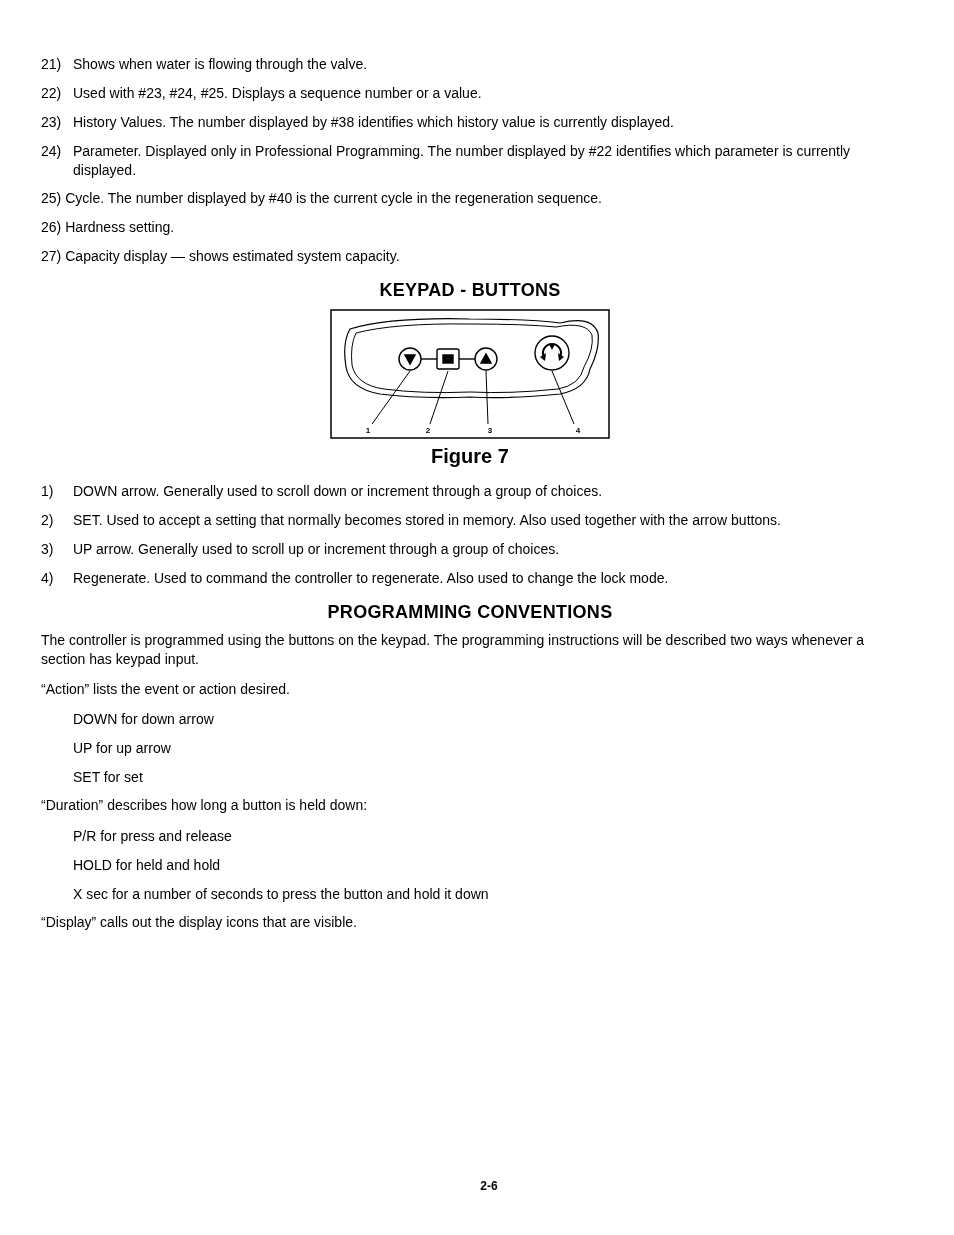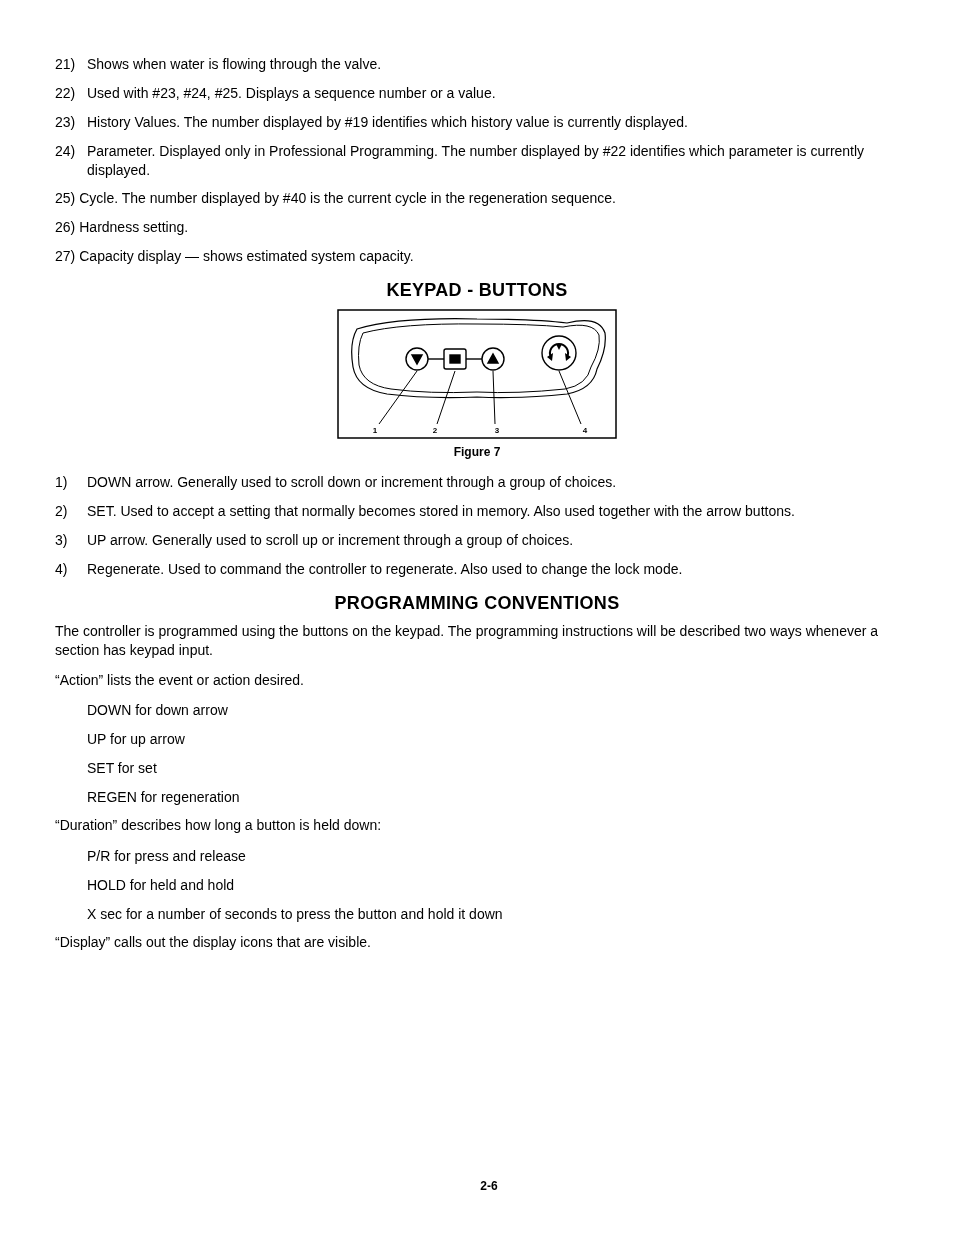--- a/index.html
+++ b/index.html
@@ -9,21 +9,22 @@
     margin: 0;
     padding: 0;
     font-family: Arial, Helvetica, sans-serif;
     font-size: 14px;
     color: #000;
     background: #fff;
     position: relative;
     box-sizing: border-box;
   }
   .page {
-    padding: 55px 55px 0 55px;
+    padding: 55px 55px 0 23px;
+    margin-left: 18px;
   }
   .num-line {
     display: flex;
     margin-bottom: 10px;
     line-height: 1.35;
   }
   .num-line .num {
     min-width: 32px;
   }
   .h2 {
@@ -37,21 +38,21 @@
   .fig-wrap {
     text-align: center;
     margin: 4px 0 6px 0;
   }
   svg.keypad {
     display: block;
     margin: 0 auto;
   }
   .fig-caption {
     font-weight: bold;
-    font-size: 12px;
+    font-size: 20px;
     margin-top: 6px;
     text-align: center;
   }
   .para {
     margin: 8px 0 10px 0;
     line-height: 1.4;
   }
   .indent {
     padding-left: 32px;
     margin: 6px 0 8px 0;
@@ -76,21 +77,21 @@
       <div class="num-line">
         <span class="num">21)</span>
         <span>Shows when water is flowing through the valve.</span>
       </div>
       <div class="num-line">
         <span class="num">22)</span>
         <span>Used with #23, #24, #25.  Displays a sequence number or a value.</span>
       </div>
       <div class="num-line">
         <span class="num">23)</span>
-        <span>History Values.  The number displayed by #19 identifies which history value is currently displayed.</span>
+        <span>History Values.  The number displayed by #38 identifies which history value is currently displayed.</span>
       </div>
       <div class="num-line">
         <span class="num">24)</span>
         <span>Parameter.  Displayed only in Professional Programming.  The number displayed by #22 identifies which parameter is currently displayed.</span>
       </div>
       <div class="num-line">
         <span class="num" style="min-width: 0px; margin-right: 4px;">25)</span>
         <span>Cycle.  The number displayed by #40 is the current cycle in the regeneration sequence.</span>
       </div>
       <div class="num-line">
@@ -174,21 +175,20 @@
     </div>
 
   <div class="h2">PROGRAMMING CONVENTIONS</div>
 
   <div class="para">The controller is programmed using the buttons on the keypad.  The programming instructions will be described two ways whenever a section has keypad input.</div>
   <div class="para">“Action” lists the event or action desired.</div>
   <div id="keysList">
       <div class="indent">DOWN for down arrow</div>
       <div class="indent">UP for up arrow</div>
       <div class="indent">SET for set</div>
-      <div class="indent">REGEN for regeneration</div>
     </div>
   <div class="para">“Duration” describes how long a button is held down:</div>
   <div id="durList">
       <div class="indent">P/R for press and release</div>
       <div class="indent">HOLD for held and hold</div>
       <div class="indent">X sec for a number of seconds to press the button and hold it down</div>
     </div>
   <div class="para">“Display” calls out the display icons that are visible.</div>
 
 </div>

